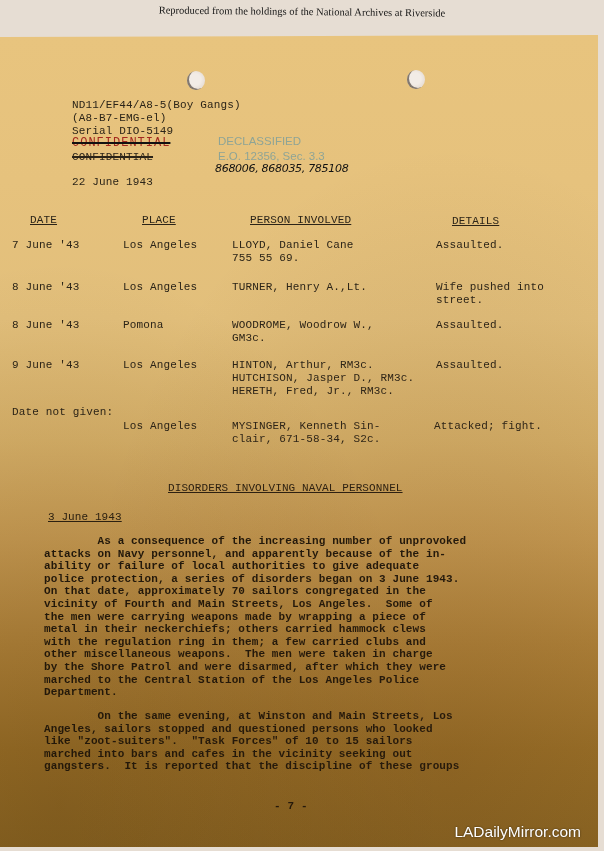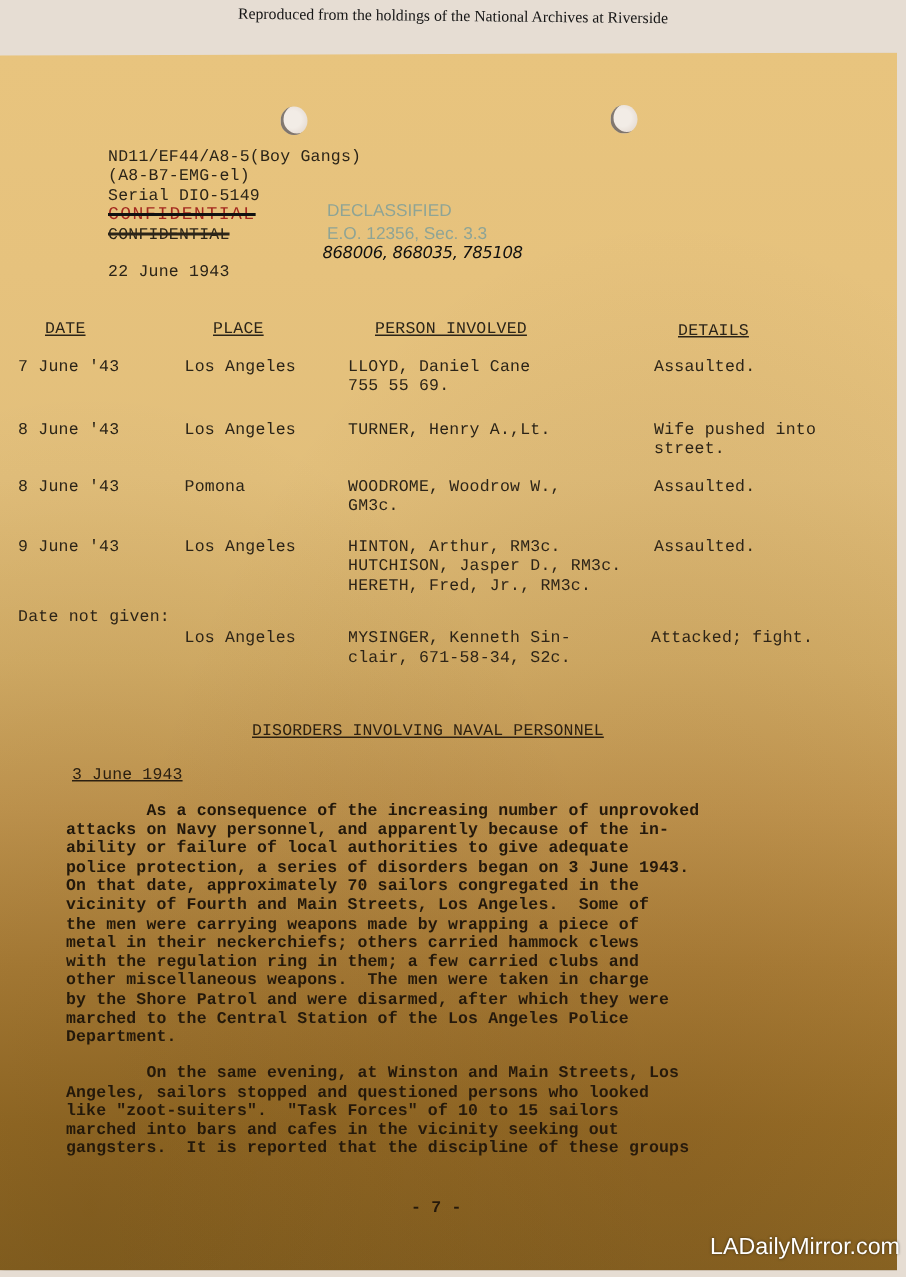--- a/index.html
+++ b/index.html
@@ -45,21 +45,21 @@
   .handwritten {
     position: absolute; font-family: "DejaVu Sans", sans-serif; font-style: italic;
     font-size: 11px; color: #111; letter-spacing: -0.3px;
   }
   .col-head { text-decoration: underline; }
   .body-text {
     position: absolute; color: #1e170c; font-size: 11px; line-height: 12.6px;
     white-space: pre; font-weight: bold; letter-spacing: 0.1px;
   }
   .watermark {
-    position: absolute; right: 4px; bottom: 10px; color: #fff;
+    position: absolute; right: 23px; bottom: 10px; color: #fff;
     font-family: "Liberation Sans", "DejaVu Sans", sans-serif; font-size: 15.5px;
     text-shadow: 0 0 2px rgba(0,0,0,0.6);
   }
 </style>
 </head>
 <body>
 
 <div class="archive-banner">Reproduced from the holdings of the National Archives at Riverside</div>
 
 <div class="paper">

